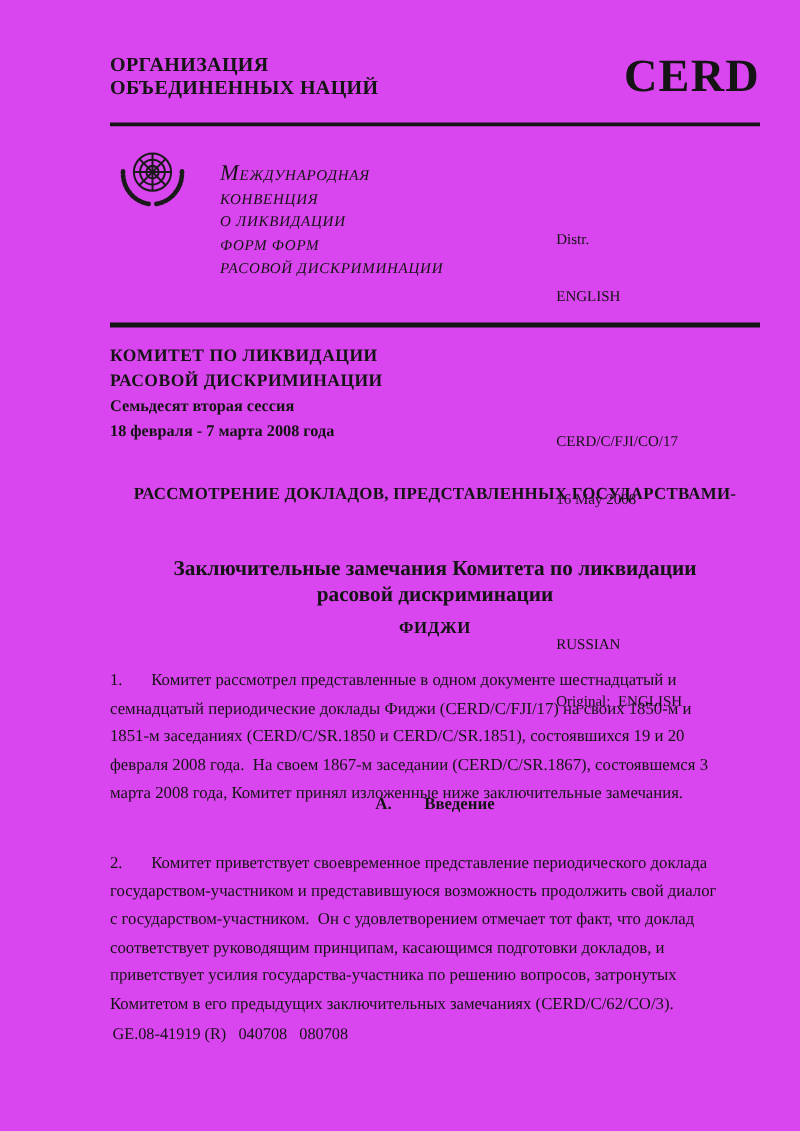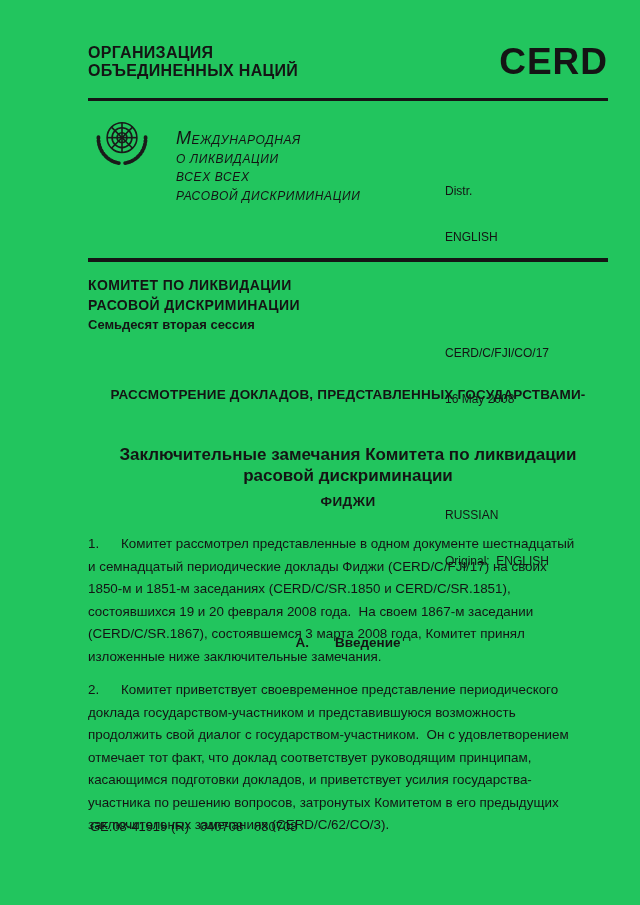--- a/index.html
+++ b/index.html
@@ -1,21 +1,21 @@
 <!DOCTYPE html>
 <html lang="ru"><head>
 <meta charset="utf-8">
 <style>
   html,body{margin:0;padding:0;background:#e8e8e8;}
   .page{
     position:relative;
     width:640px;height:905px;
     margin:0 auto;
-    background:#22c55e;
-    font-family:Liberation Sans, sans-serif;
+    background:#d946ef;
+    font-family:Liberation Serif, serif;
     color:#141414;
     overflow:hidden;
   }
   
   .org{
     position:absolute;left:88px;top:44px;
     font-weight:bold;font-size:16px;line-height:18px;
     letter-spacing:0.3px;
   }
   .doc-symbol{
@@ -95,22 +95,23 @@
       </g>
       <g fill="none" stroke="#1a1a1a" stroke-width="6" stroke-dasharray="3 2.6" stroke-linecap="round">
         <path d="M45,74 C26,71 11,54 12,32"></path>
         <path d="M55,74 C74,71 89,54 88,32"></path>
       </g>
     </svg>
   </div>
 
   <div class="conv">
     <div class="conv-line">МЕЖДУНАРОДНАЯ</div>
+    <div class="conv-line">КОНВЕНЦИЯ</div>
     <div class="conv-line">О ЛИКВИДАЦИИ</div>
-    <div class="conv-line">ВСЕХ ВСЕХ</div>
+    <div class="conv-line">ФОРМ ФОРМ</div>
     <div class="conv-line">РАСОВОЙ ДИСКРИМИНАЦИИ</div>
   </div>
 
   <div class="distr">
     <div class="distr-group">
       <div>Distr.</div>
       <div>ENGLISH</div>
     </div>
     <div class="distr-group">
       <div>CERD/C/FJI/CO/17</div>
@@ -121,20 +122,21 @@
       <div>Original:  ENGLISH</div>
     </div>
   </div>
 
   <div class="rule rule-thick"></div>
 
   <div class="committee">
     <div class="big">КОМИТЕТ ПО ЛИКВИДАЦИИ</div>
     <div class="big">РАСОВОЙ ДИСКРИМИНАЦИИ</div>
     <div class="small">Семьдесят вторая сессия</div>
+    <div class="small">18 февраля - 7 марта 2008 года</div>
   </div>
 
   <div class="center-col main-title">
     <div>РАССМОТРЕНИЕ ДОКЛАДОВ, ПРЕДСТАВЛЕННЫХ ГОСУДАРСТВАМИ-</div>
   </div>
 
   <div class="center-col subtitle">
     <div>Заключительные замечания Комитета по ликвидации</div>
     <div>расовой дискриминации</div>
   </div>

